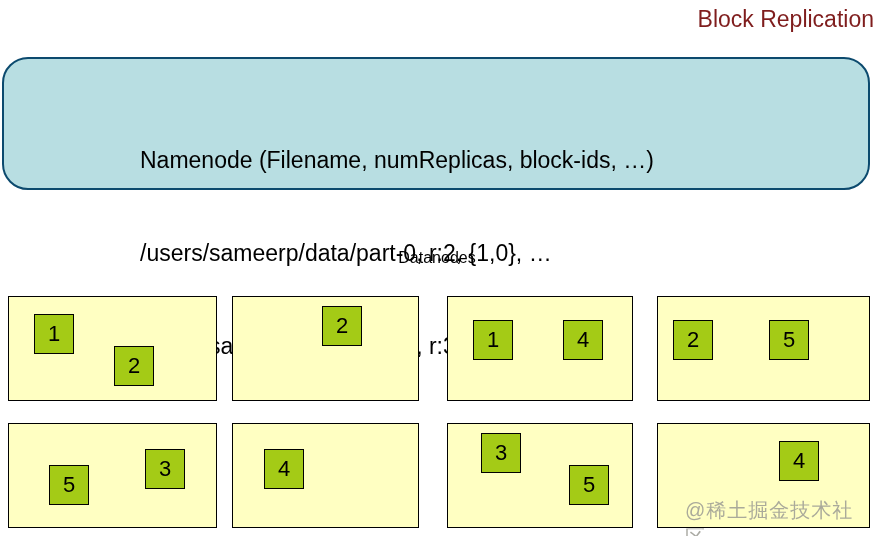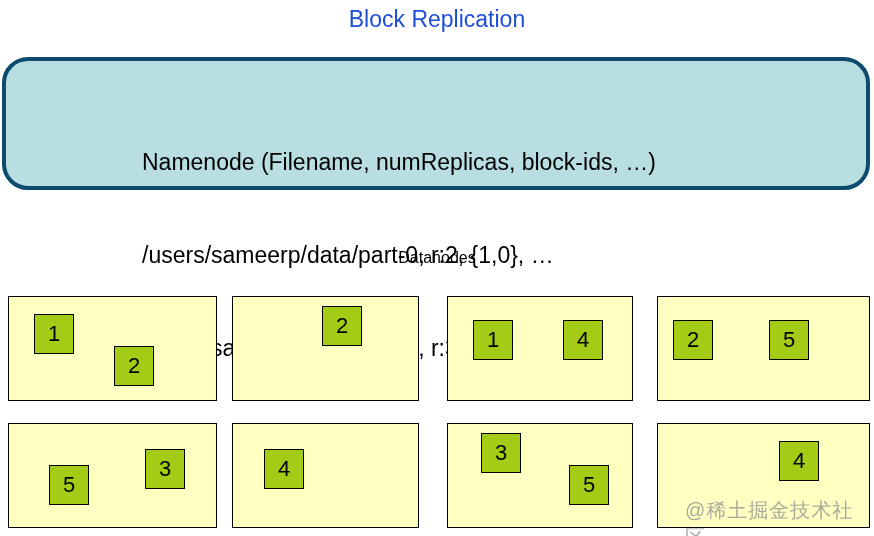--- a/index.html
+++ b/index.html
@@ -18,33 +18,33 @@
     background: #ffffff;
     font-family: "Liberation Sans", sans-serif;
     color: #000;
     overflow: hidden;
   }
   .title {
     position: absolute;
     top: 5px;
     left: 0;
     width: 100%;
-    text-align: center;
+    text-align: right;
     font-size: 23px;
     line-height: 28px;
-    color: #1d4ed8;
+    color: #7f1d1d;
   }
   .namenode {
     position: absolute;
     left: 2px;
     top: 57px;
     width: 868px;
     height: 133px;
     background: var(--namenode-fill);
-    border: 4px solid #0c4a6e;
+    border: 2px solid #0c4a6e;
     border-radius: 26px;
   }
   .namenode-lines {
     position: absolute;
     left: 136px;
     top: 24px;
     font-size: 23px;
     line-height: 31px;
     white-space: pre;
   }

